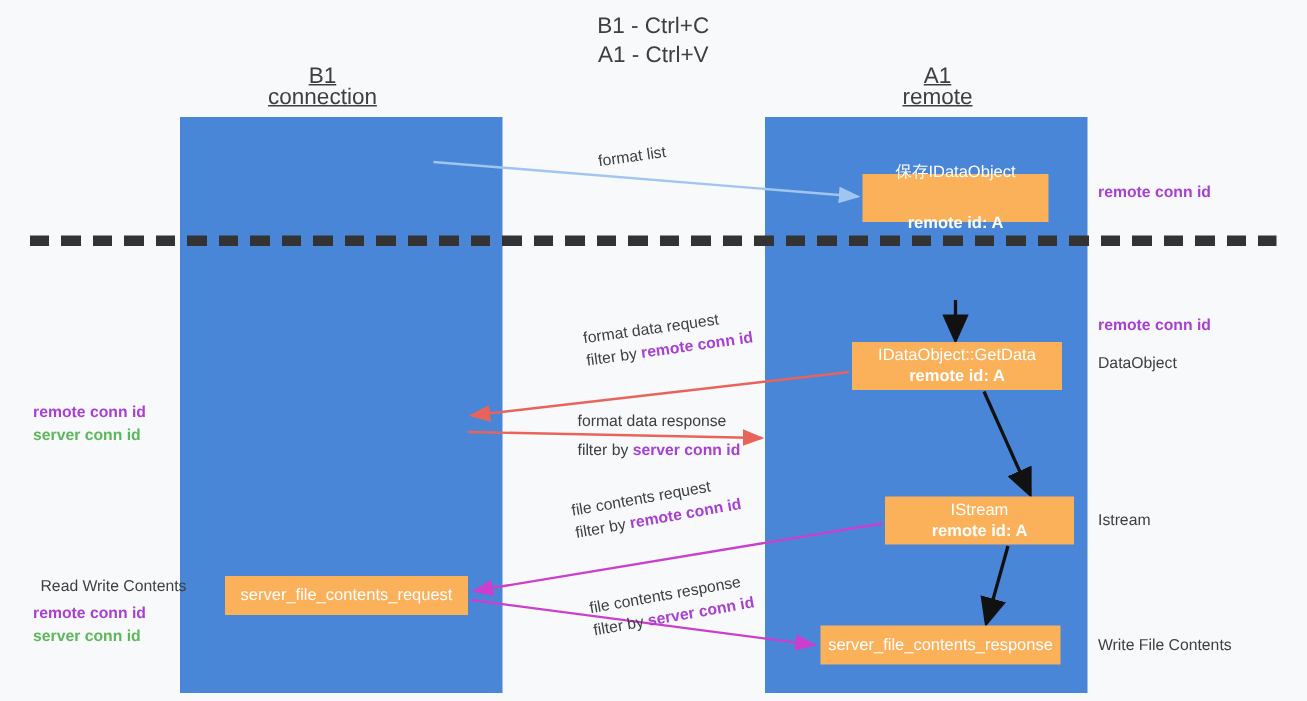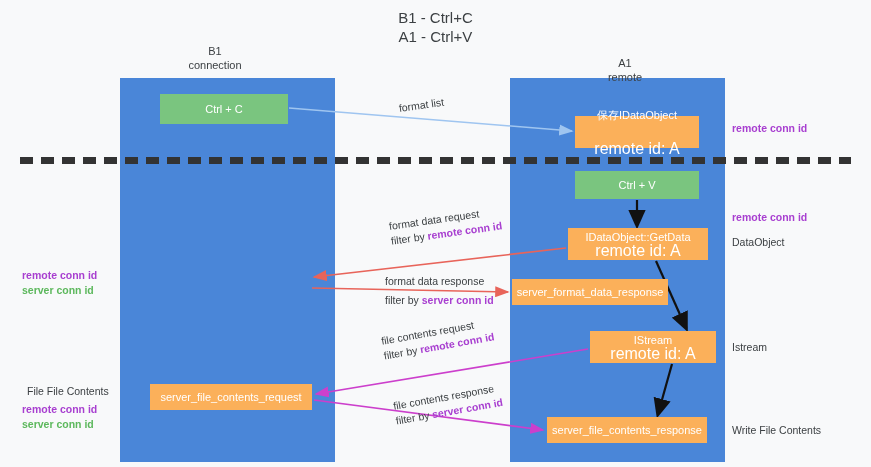--- a/index.html
+++ b/index.html
@@ -31,27 +31,28 @@
     text-align: center;
     font-size: 15px;
     line-height: 19px;
     color: #3c4043;
     white-space: pre-line;
   }
   
   .col-header {
     position: absolute;
     text-align: center;
-    font-size: 11px;
+    font-size: 15px;
     line-height: 14px;
     color: #3c4043;
     white-space: pre-line;
+    text-decoration: underline;
   }
   #hdr-b1 { left: 140px; top: 44px; width: 150px; }
-  #hdr-a1 { left: 550px; top: 44px; width: 150px; margin-top: 12px; }
+  #hdr-a1 { left: 550px; top: 44px; width: 150px; }
 
   
   .lane {
     position: absolute;
     background: #4a86d8;
   }
   #lane-b1 { left: 120px; top: 78px; width: 215px; height: 384px; }
   #lane-a1 { left: 510px; top: 78px; width: 215px; height: 384px; }
 
   
@@ -63,21 +64,21 @@
     justify-content: center;
     text-align: center;
     color: #ffffff;
     font-size: 11px;
     line-height: 14px;
     box-sizing: border-box;
     padding: 2px 4px;
   }
   .box.green  { background: #7ac57f; }
   .box.orange { background: #fbb05a; }
-  .box .l2 { font-size: 16px; }
+  .box .l2 { font-size: 11px; font-weight: bold; }
 
   
   #box-ctrl-c        { left: 160px; top: 94px;  width: 128px; height: 30px; }
   #box-save-dataobj  { left: 575px; top: 116px; width: 124px; height: 32px; gap: 20px; }
   #box-ctrl-v        { left: 575px; top: 171px; width: 124px; height: 28px; }
   #box-getdata       { left: 568px; top: 228px; width: 140px; height: 32px; }
   #box-fmt-req       { left: 150px; top: 268px; width: 160px; height: 28px; }
   #box-fmt-resp      { left: 512px; top: 279px; width: 156px; height: 26px; }
   #box-istream       { left: 590px; top: 331px; width: 126px; height: 32px; }
   #box-file-req      { left: 150px; top: 384px; width: 162px; height: 26px; }
@@ -177,42 +178,33 @@
 
     <line x1="588" y1="349" x2="316" y2="394" stroke="#cc3fcc" stroke-width="1.6" marker-end="url(#ah-mag)"></line>
 
     <line x1="314" y1="400" x2="543" y2="430" stroke="#cc3fcc" stroke-width="1.6" marker-end="url(#ah-mag)"></line>
 
     <line x1="672" y1="364" x2="658" y2="414" stroke="#111111" stroke-width="2.2" marker-end="url(#ah-blk)"></line>
   </svg>
 
   <div id="divider"></div>
 
-  <div class="box green" id="box-ctrl-c">
-    <span>Ctrl + C</span>
-  </div>
 
   <div class="box orange" id="box-save-dataobj">
     <span>保存IDataObject</span>
     <span class="l2">remote id: A</span>
   </div>
 
-  <div class="box green" id="box-ctrl-v">
-    <span>Ctrl + V</span>
-  </div>
 
   <div class="box orange" id="box-getdata">
     <span>IDataObject::GetData</span>
     <span class="l2">remote id: A</span>
   </div>
 
 
-  <div class="box orange" id="box-fmt-resp">
-    <span>server_format_data_response</span>
-  </div>
 
   <div class="box orange" id="box-istream">
     <span>IStream</span>
     <span class="l2">remote id: A</span>
   </div>
 
   <div class="box orange" id="box-file-req">
     <span>server_file_contents_request</span>
   </div>
 
@@ -248,20 +240,20 @@
   <div class="lbl purple" id="lbl-right-2">remote conn id</div>
   <div class="lbl" id="lbl-right-3">DataObject</div>
   <div class="lbl" id="lbl-right-4">Istream</div>
   <div class="lbl" id="lbl-right-5">Write File Contents</div>
 
   <div class="lbl two" id="lbl-left-1">
     <div class="purple">remote conn id</div>
     <div class="green-t">server conn id</div>
   </div>
 
-  <div class="lbl" id="lbl-left-2">File File Contents</div>
+  <div class="lbl" id="lbl-left-2">Read Write Contents</div>
 
   <div class="lbl two" id="lbl-left-3">
     <div class="purple">remote conn id</div>
     <div class="green-t">server conn id</div>
   </div>
 
 </div>
 
 </body></html>

